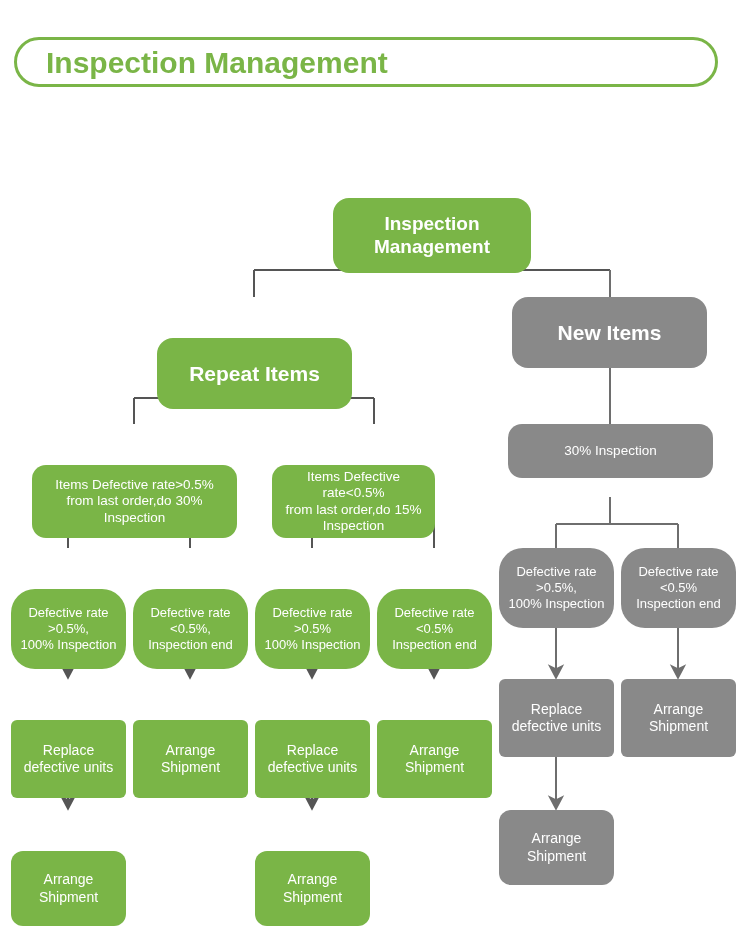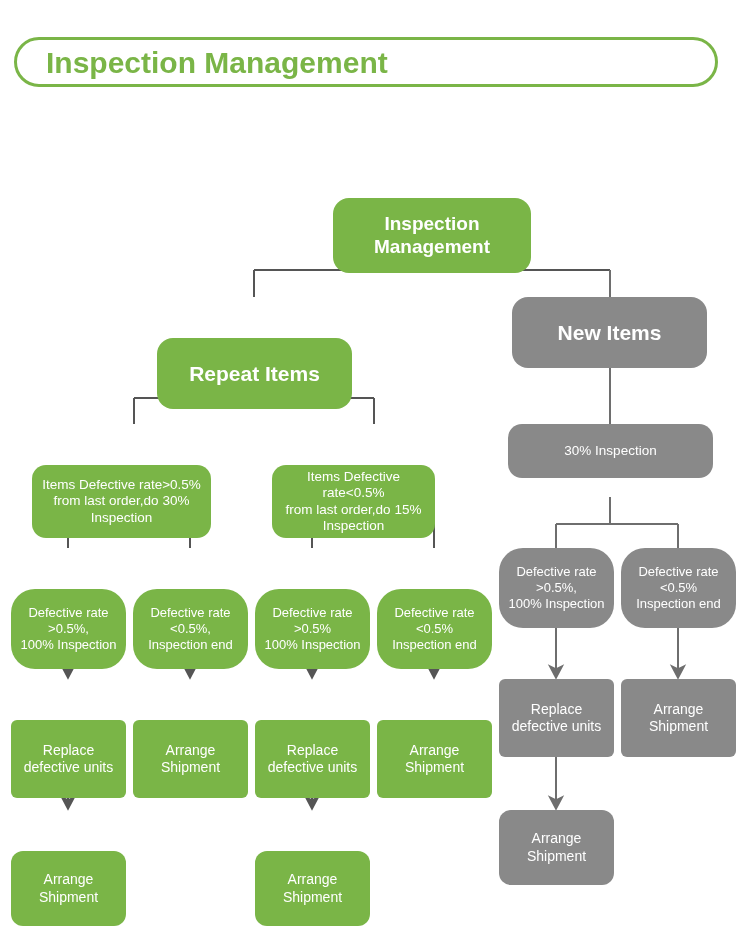--- a/index.html
+++ b/index.html
@@ -168,21 +168,21 @@
       <path d="M556,757 L556,803" marker-end="url(#arrowGray)"></path>
     </g>
   </svg>
 
   <div class="node root green" style="left:333px; top:157px; width:198px; height:75px;">Inspection
 Management</div>
 
   <div class="node l2 green" style="left:157px; top:297px; width:195px; height:71px;">Repeat Items</div>
   <div class="node l2 gray" style="left:512px; top:297px; width:195px; height:71px;">New Items</div>
 
-  <div class="node l3 green" style="left:32px; top:424px; width:179px; height:73px;">Items Defective rate&gt;0.5%
+  <div class="node l3 green" style="left:32px; top:424px; width:205px; height:73px;">Items Defective rate&gt;0.5%
 from last order,do 30%
 Inspection</div>
   <div class="node l3 green" style="left:272px; top:424px; width:163px; height:73px;">Items Defective rate&lt;0.5%
 from last order,do 15%
 Inspection</div>
   <div class="node l3 gray" style="left:508px; top:424px; width:205px; height:54px;">30% Inspection</div>
 
   <div class="node l4 green" style="left:11px; top:548px; width:115px; height:80px;">Defective rate
 &gt;0.5%,
 100% Inspection</div>

